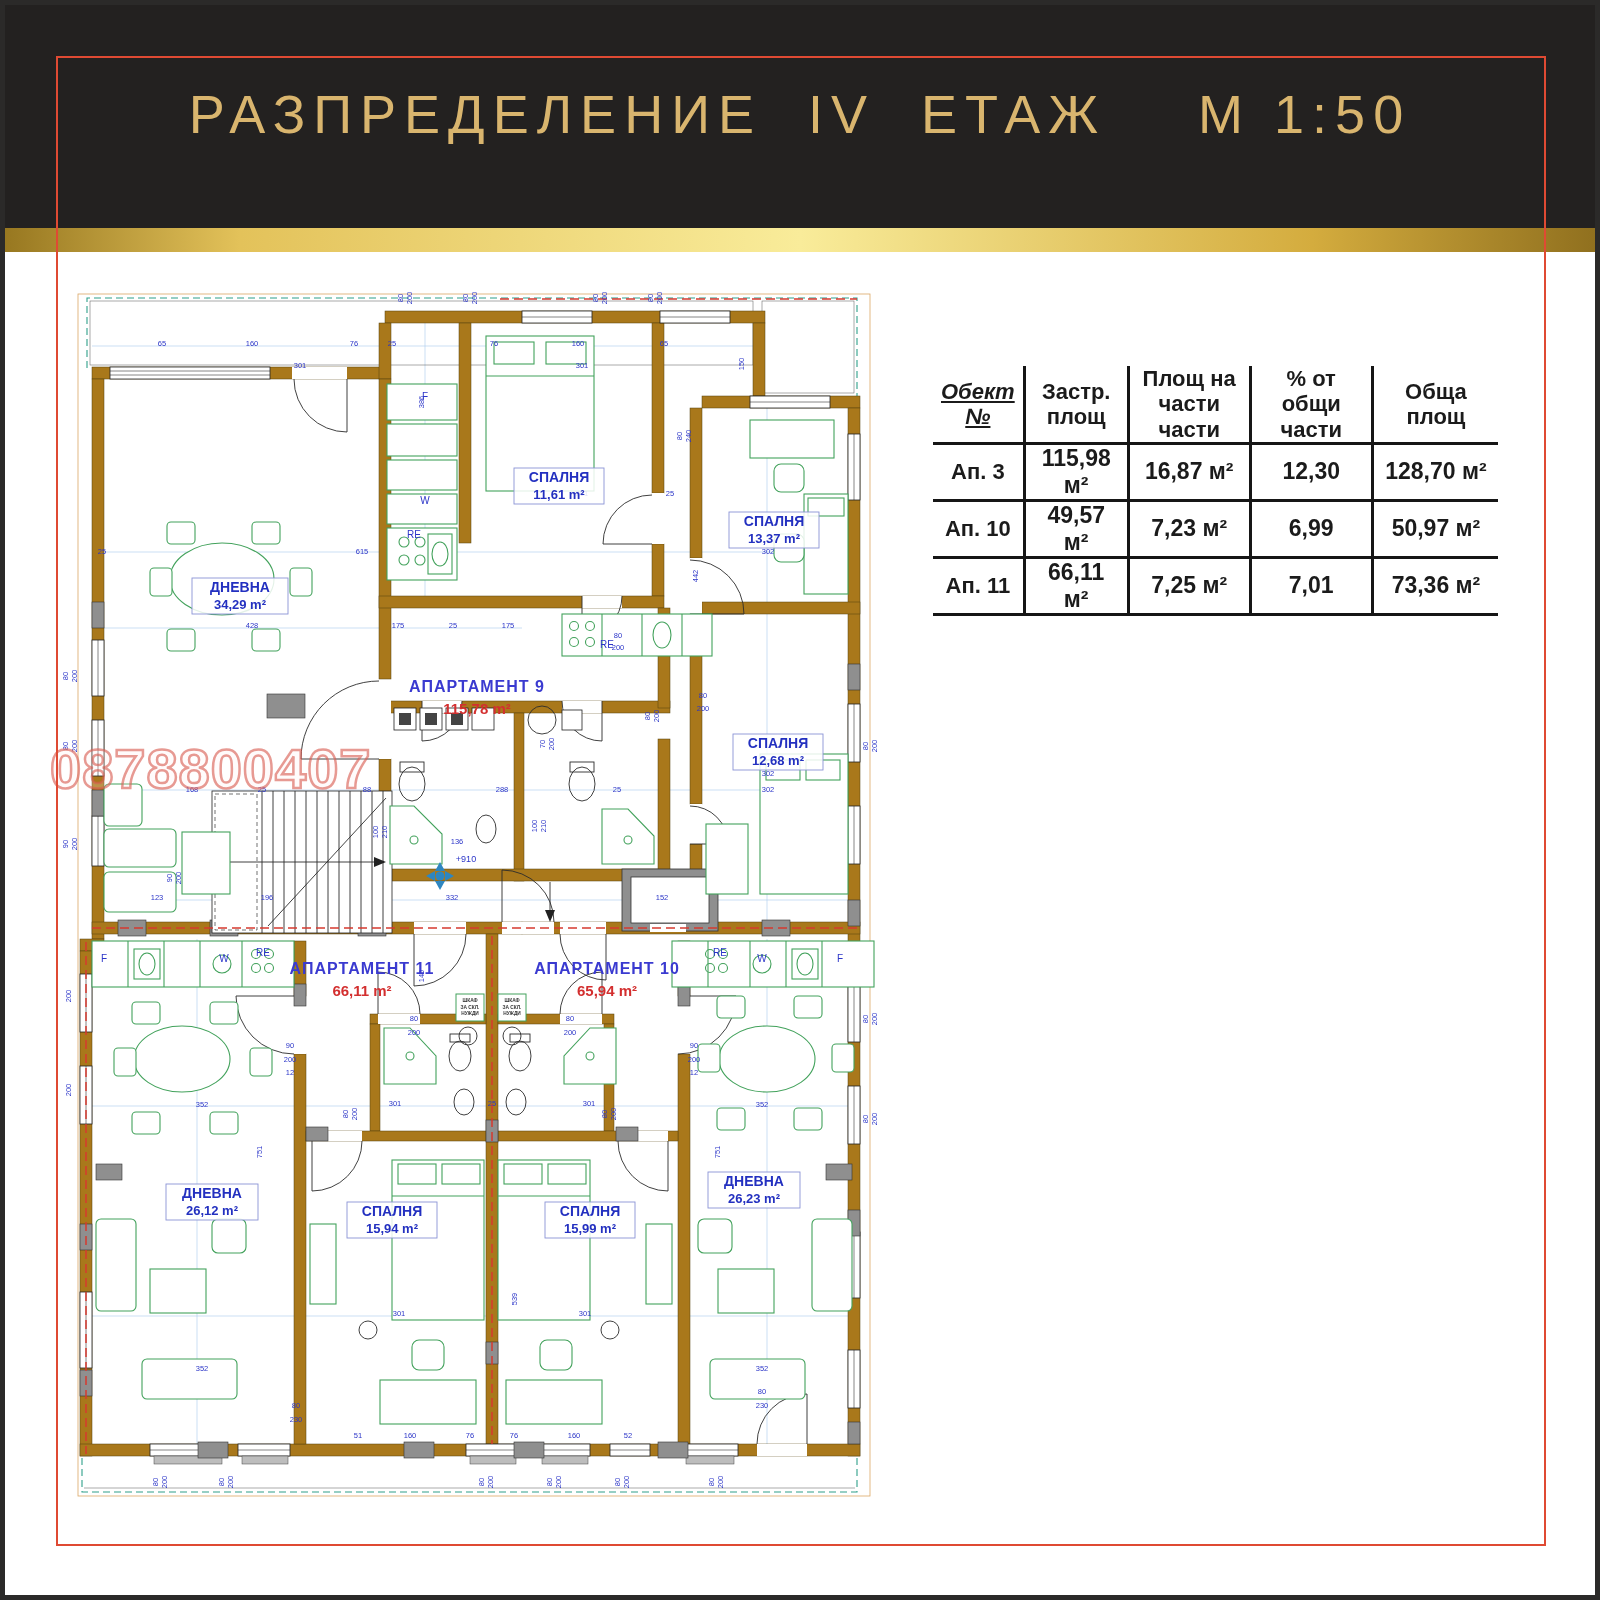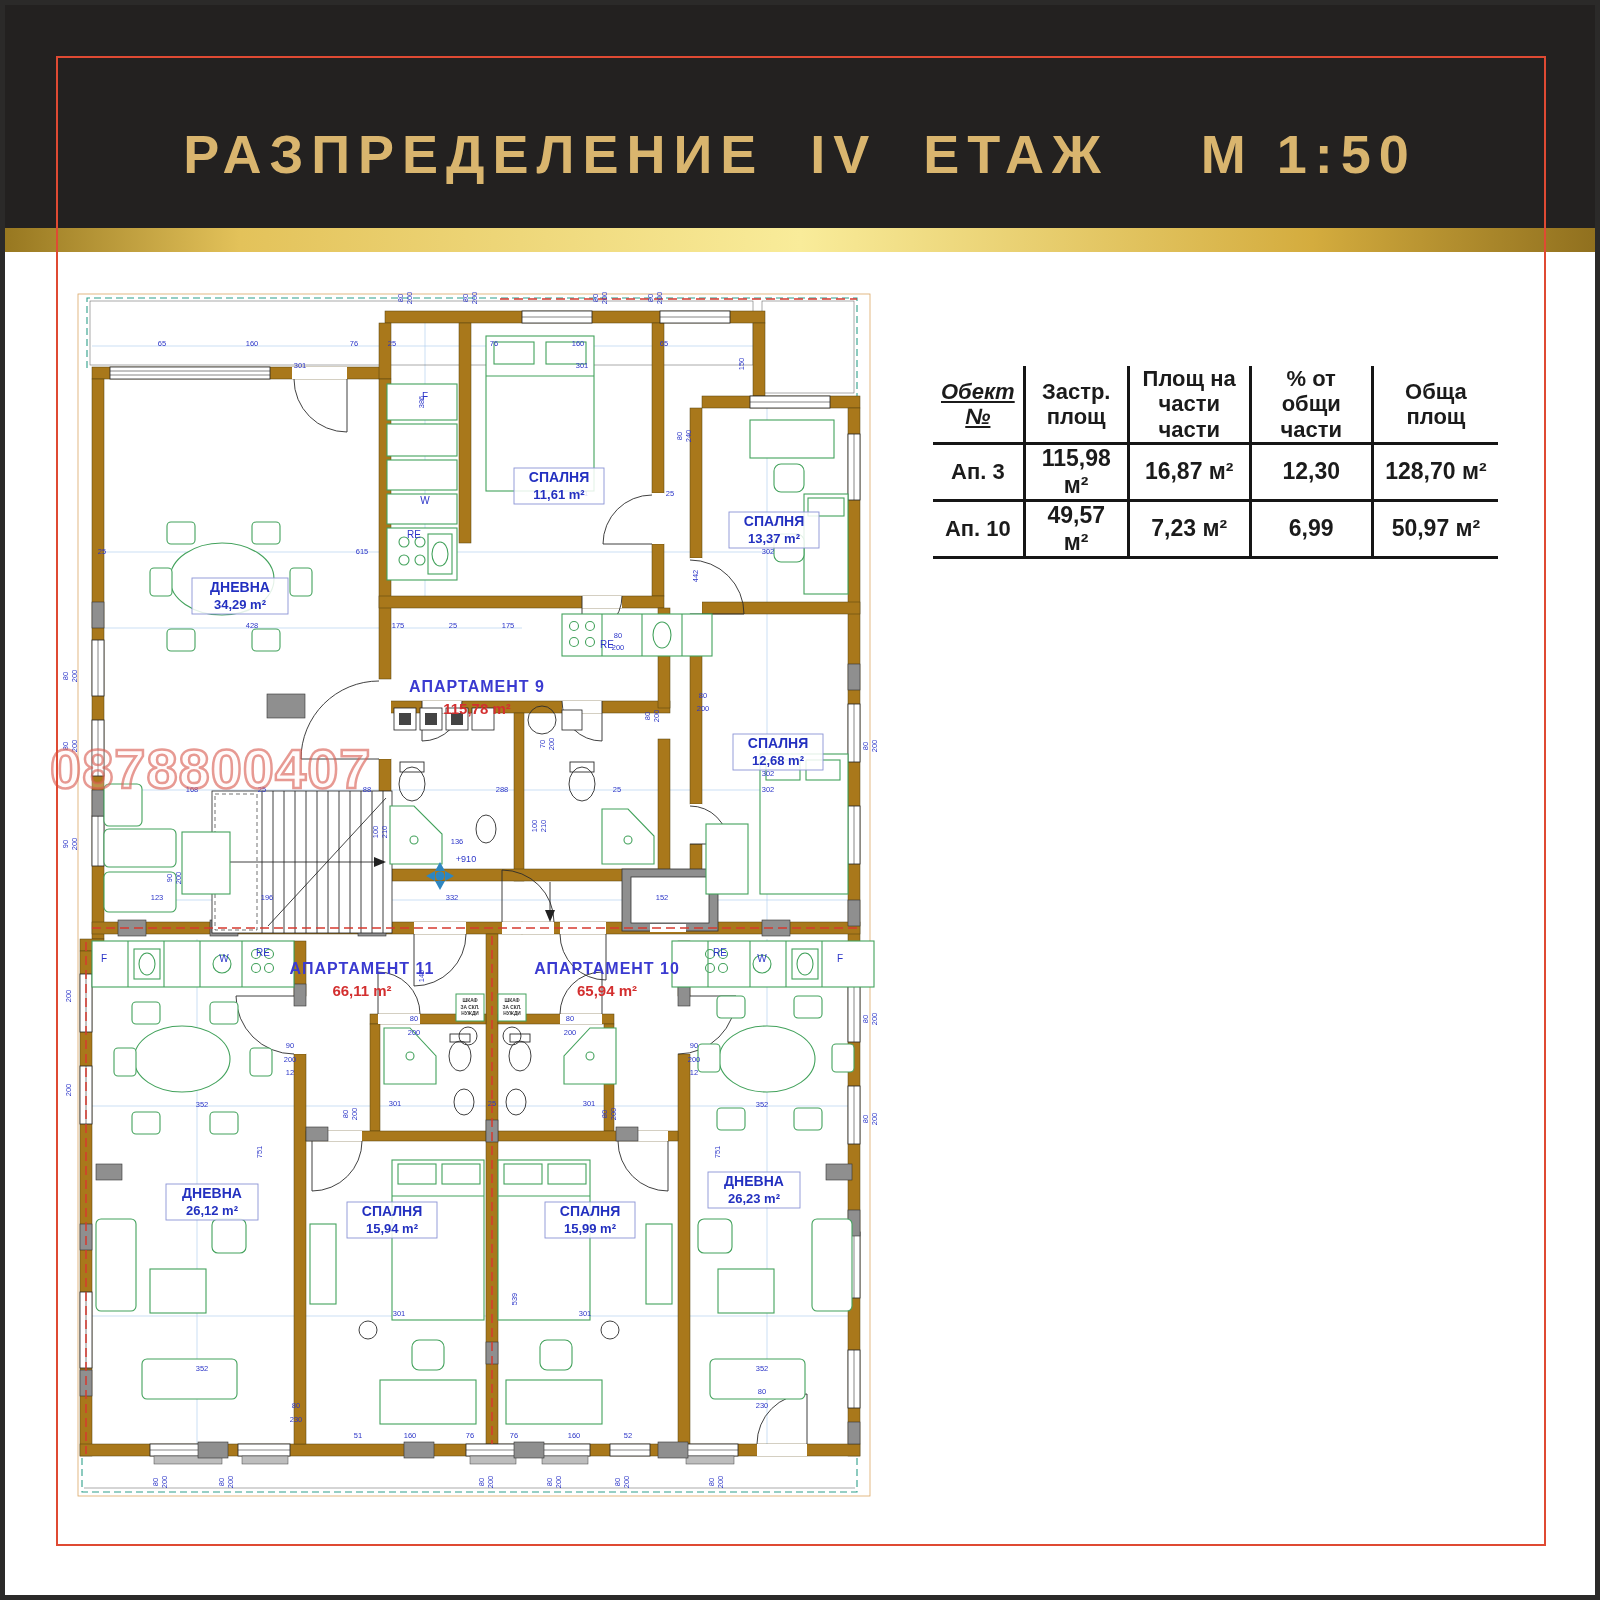--- a/index.html
+++ b/index.html
@@ -1,21 +1,21 @@
 <!DOCTYPE html>
 <html><head>
 <meta charset="utf-8">
 <style>
   html,body{margin:0;padding:0;background:#fff;}
   .page{position:relative;width:1600px;height:1600px;background:#ffffff;overflow:hidden;
         font-family:"Liberation Sans", sans-serif;}
   .edge{position:absolute;inset:0;border:5px solid #2b2a29;pointer-events:none;z-index:50;}
   .header{position:absolute;top:0;left:0;width:1600px;height:228px;background:#232120;}
   .title{position:absolute;top:0;left:0;width:1600px;height:228px;display:flex;align-items:center;justify-content:center;
-         font-weight:bold;font-size:54px;letter-spacing:8px;color:#d9b56e;white-space:pre;margin-top:40px;}
+         font-weight:normal;font-size:54px;letter-spacing:8px;color:#d9b56e;white-space:pre;}
   .goldbar{position:absolute;top:228px;left:0;width:1600px;height:24px;
      background:linear-gradient(90deg,#96761f 0%,#e3c25a 15%,#f9ec9a 50%,#d4ac3e 82%,#8f6f1e 100%);}
   .redframe{position:absolute;left:56px;top:56px;width:1486px;height:1486px;border:2px solid #df4a33;z-index:40;pointer-events:none;}
   .plan{position:absolute;left:62px;top:284px;width:843px;height:1216px;}
   .watermark{position:absolute;left:50px;top:736px;z-index:30;font-weight:bold;font-size:56px;letter-spacing:1px;
      color:rgba(255,236,236,0.22);-webkit-text-stroke:2.5px rgba(216,92,80,0.62);pointer-events:none;}
   
   .areas{position:absolute;left:933px;top:366px;border-collapse:collapse;color:#1b1b1b;z-index:20;}
   .areas th,.areas td{text-align:center;padding:0 8px;border-left:3px solid #161616;font-weight:bold;}
   .areas th:first-child,.areas td:first-child{border-left:none;}
@@ -691,17 +691,24 @@
           <td>12,30</td>
           <td>128,70 м²</td>
         </tr>
         <tr>
           <td>Ап. 10</td>
           <td>49,57 м²</td>
           <td>7,23 м²</td>
           <td>6,99</td>
           <td>50,97 м²</td>
         </tr>
+        <tr>
+          <td>Ап. 11</td>
+          <td>66,11 м²</td>
+          <td>7,25 м²</td>
+          <td>7,01</td>
+          <td>73,36 м²</td>
+        </tr>
       </tbody>
   </table>
 
   <div class="edge"></div>
 </div>
 
 </body></html>

